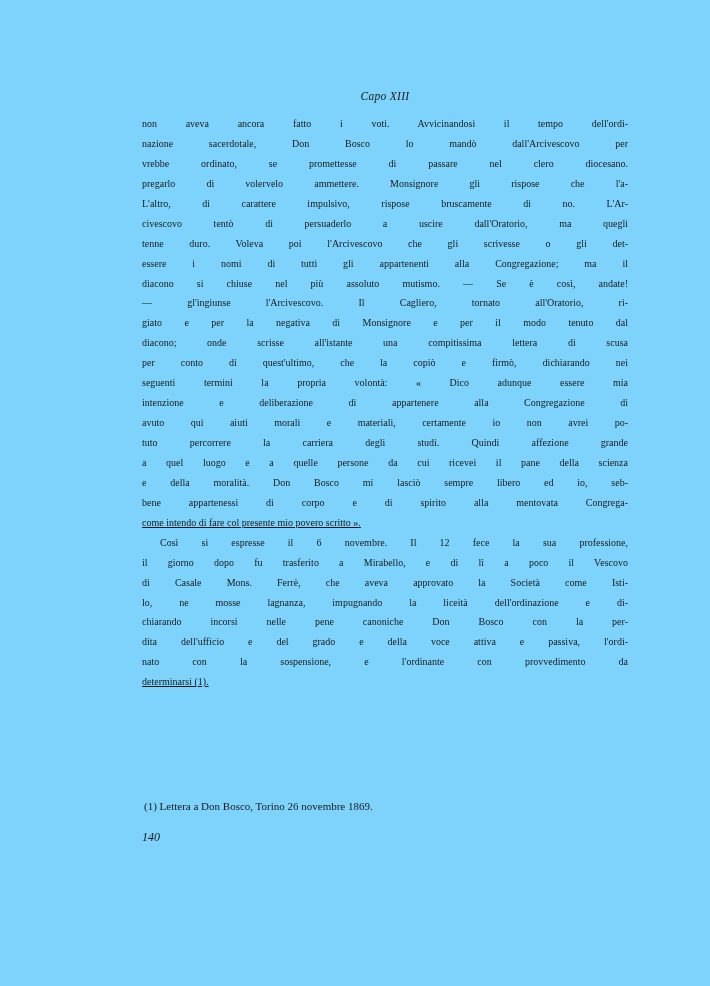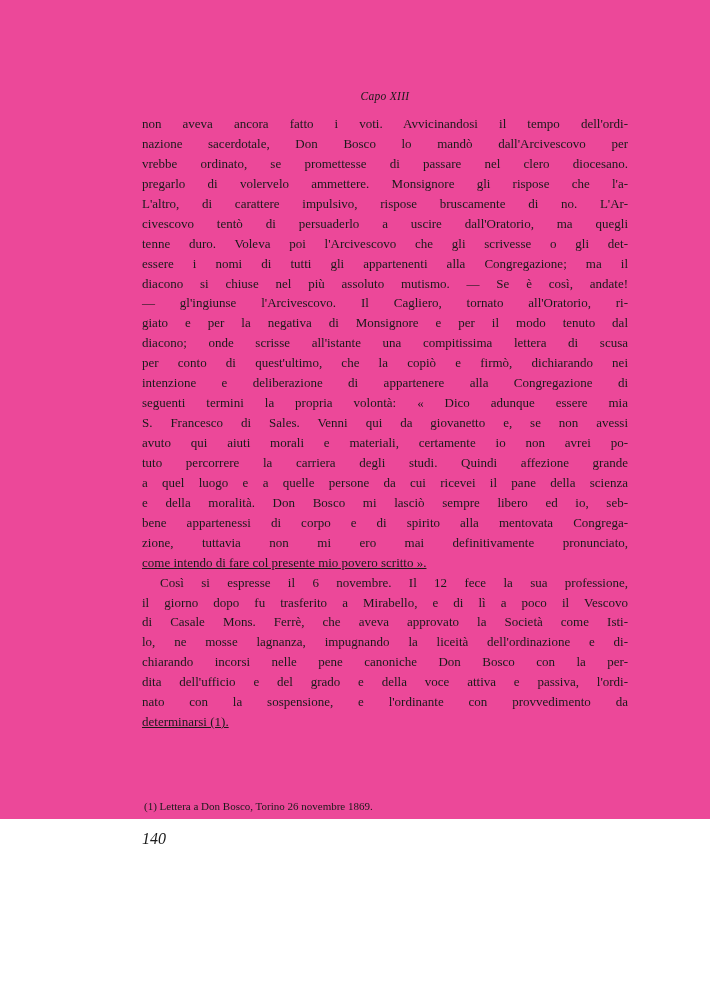--- a/index.html
+++ b/index.html
@@ -1,27 +1,27 @@
 <!DOCTYPE html>
 <html><head>
 <meta charset="utf-8">
 <style>
   html, body { margin: 0; padding: 0; background: #ffffff; }
   body { width: 710px; height: 986px; position: relative; overflow: hidden;
          font-family: "Liberation Serif", "DejaVu Serif", serif; color: #1a1a1a; }
-  .page { position: absolute; left: 0; top: 0; width: 710px; height: 819px; background: #ec4899; }
+  .page { position: absolute; left: 0; top: 0; width: 710px; height: 986px; background: #7dd3fc; }
   .running-head { position: absolute; top: 90px; left: 142px; width: 486px; text-align: center;
                   font-style: italic; font-size: 11.5px; letter-spacing: 0.3px; }
   .body-text { position: absolute; top: 114px; left: 142px; width: 486px; }
-  .line { height: 19.94px; line-height: 19.94px; font-size: 13px; white-space: nowrap;
+  .line { height: 19.94px; line-height: 19.94px; font-size: 10px; white-space: nowrap;
           text-align: justify; text-align-last: justify; overflow: visible; }
   .line.last { text-align-last: left; text-decoration: underline; }
   .line.indent { padding-left: 18px; }
   .footnote { position: absolute; top: 800px; left: 144px; font-size: 11px; white-space: nowrap; }
-  .page-number { position: absolute; top: 830px; left: 142px; font-style: italic; font-size: 16px; }
+  .page-number { position: absolute; top: 830px; left: 142px; font-style: italic; font-size: 12px; }
 </style>
 </head>
 <body>
 
 <div class="page">
   <div class="running-head">Capo XIII</div>
 
   <div class="body-text">
     <div class="line">non aveva ancora fatto i voti. Avvicinandosi il tempo dell'ordi-</div>
     <div class="line">nazione sacerdotale, Don Bosco lo mandò dall'Arcivescovo per</div>
@@ -29,29 +29,27 @@
     <div class="line">pregarlo di volervelo ammettere. Monsignore gli rispose che l'a-</div>
     <div class="line">L'altro, di carattere impulsivo, rispose bruscamente di no. L'Ar-</div>
     <div class="line">civescovo tentò di persuaderlo a uscire dall'Oratorio, ma quegli</div>
     <div class="line">tenne duro. Voleva poi l'Arcivescovo che gli scrivesse o gli det-</div>
     <div class="line">essere i nomi di tutti gli appartenenti alla Congregazione; ma il</div>
     <div class="line">diacono si chiuse nel più assoluto mutismo. — Se è così, andate!</div>
     <div class="line">— gl'ingiunse l'Arcivescovo. Il Cagliero, tornato all'Oratorio, ri-</div>
     <div class="line">giato e per la negativa di Monsignore e per il modo tenuto dal</div>
     <div class="line">diacono; onde scrisse all'istante una compitissima lettera di scusa</div>
     <div class="line">per conto di quest'ultimo, che la copiò e firmò, dichiarando nei</div>
+    <div class="line">seguenti termini la propria volontà: « Dico adunque essere mia</div>
     <div class="line">intenzione e deliberazione di appartenere alla Congregazione di</div>
-    <div class="line">seguenti termini la propria volontà: « Dico adunque essere mia</div>
-    <div class="line">S. Francesco di Sales. Venni qui da giovanetto e, se non avessi</div>
     <div class="line">avuto qui aiuti morali e materiali, certamente io non avrei po-</div>
     <div class="line">tuto percorrere la carriera degli studi. Quindi affezione grande</div>
     <div class="line">a quel luogo e a quelle persone da cui ricevei il pane della scienza</div>
     <div class="line">e della moralità. Don Bosco mi lasciò sempre libero ed io, seb-</div>
     <div class="line">bene appartenessi di corpo e di spirito alla mentovata Congrega-</div>
-    <div class="line">zione, tuttavia non mi ero mai definitivamente pronunciato,</div>
     <div class="line last">come intendo di fare col presente mio povero scritto ».</div>
     <div class="line indent">Così si espresse il 6 novembre. Il 12 fece la sua professione,</div>
     <div class="line">il giorno dopo fu trasferito a Mirabello, e di lì a poco il Vescovo</div>
     <div class="line">di Casale Mons. Ferrè, che aveva approvato la Società come Isti-</div>
     <div class="line">lo, ne mosse lagnanza, impugnando la liceità dell'ordinazione e di-</div>
     <div class="line">chiarando incorsi nelle pene canoniche Don Bosco con la per-</div>
     <div class="line">dita dell'ufficio e del grado e della voce attiva e passiva, l'ordi-</div>
     <div class="line">nato con la sospensione, e l'ordinante con provvedimento da</div>
     <div class="line last">determinarsi (1).</div>
   </div>

